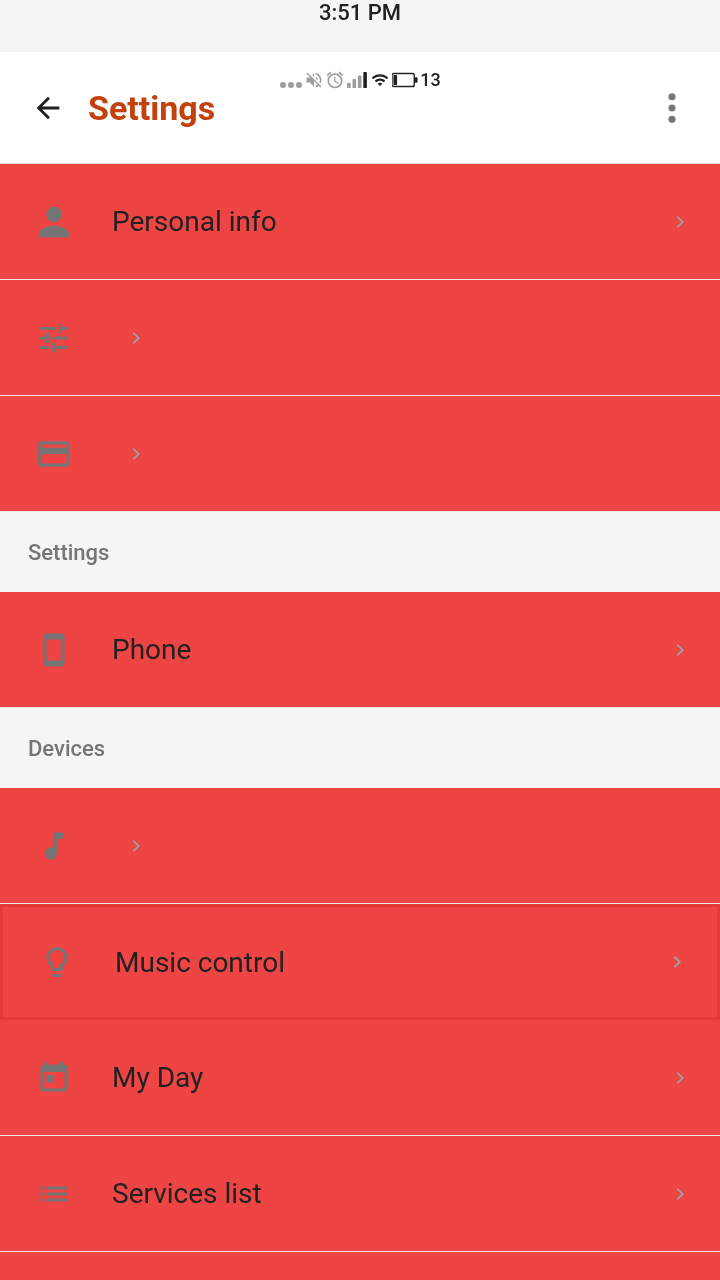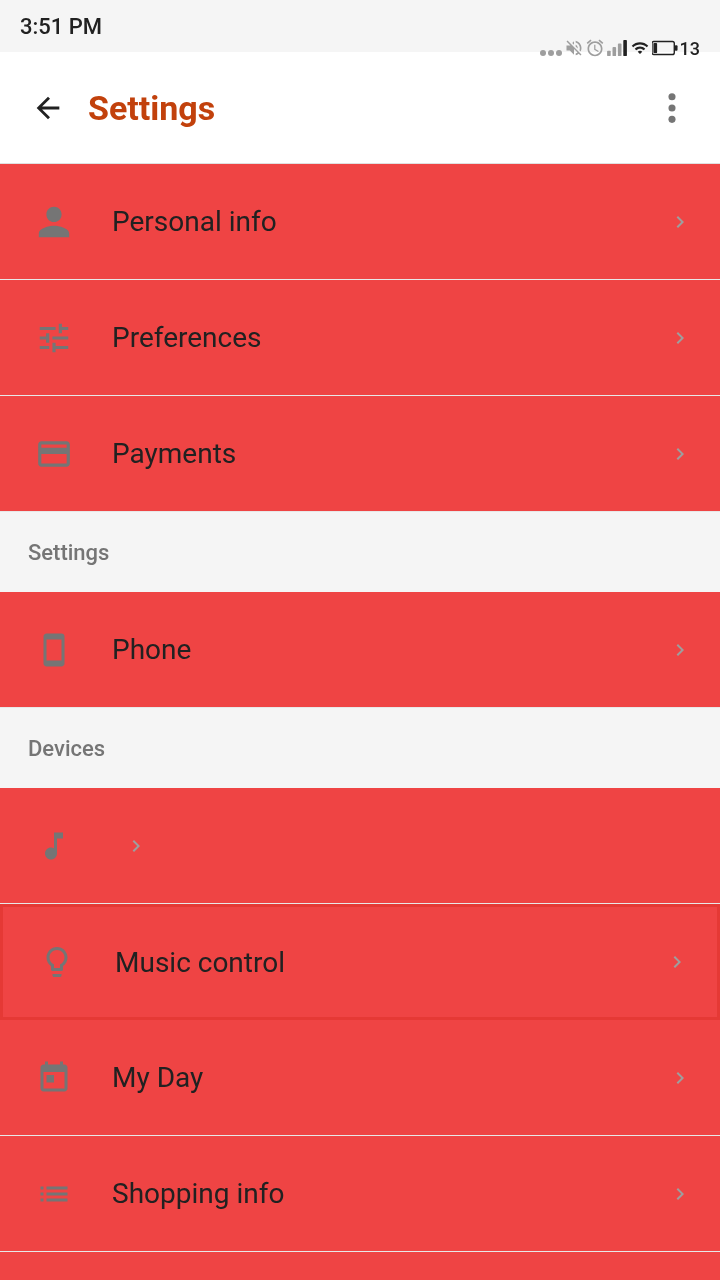--- a/index.html
+++ b/index.html
@@ -16,20 +16,21 @@
 
     
     .status-bar {
       width: 720px;
       height: 52px;
       background: #f5f5f5;
       display: flex;
       align-items: center;
       justify-content: space-between;
       padding: 0 20px;
+      flex-direction: column;
     }
     .status-time {
       font-size: 22px;
       font-weight: 500;
       color: #212121;
     }
     .status-icons {
       display: flex;
       align-items: center;
       gap: 1px;
@@ -199,35 +200,33 @@
     </svg>
   </span>
 </div>
 
 <div class="settings-item">
   <div class="item-icon">
     <svg width="38" height="38" viewBox="0 0 24 24" fill="#757575">
       <path d="M3 17v2h6v-2H3zM3 5v2h10V5H3zm10 16v-2h8v-2h-8v-2h-2v6h2zM7 9v2H3v2h4v2h2V9H7zm14 4v-2H11v2h10zm-6-4h2V7h4V5h-4V3h-2v6z"></path>
     </svg>
   </div>
-  <span class="item-label">Preferences</span>
   <span class="item-chevron">
     <svg width="24" height="24" viewBox="0 0 24 24" fill="#9e9e9e">
       <path d="M10 6L8.59 7.41 13.17 12l-4.58 4.59L10 18l6-6z"></path>
     </svg>
   </span>
 </div>
 
 <div class="settings-item">
   <div class="item-icon">
     <svg width="38" height="38" viewBox="0 0 24 24" fill="#757575">
       <path d="M20 4H4c-1.11 0-1.99.89-1.99 2L2 18c0 1.11.89 2 2 2h16c1.11 0 2-.89 2-2V6c0-1.11-.89-2-2-2zm0 14H4v-6h16v6zm0-10H4V6h16v2z"></path>
     </svg>
   </div>
-  <span class="item-label">Payments</span>
   <span class="item-chevron">
     <svg width="24" height="24" viewBox="0 0 24 24" fill="#9e9e9e">
       <path d="M10 6L8.59 7.41 13.17 12l-4.58 4.59L10 18l6-6z"></path>
     </svg>
   </span>
 </div>
 
 <div class="section-header">
   <span class="section-label">Settings</span>
 </div>
@@ -290,21 +289,21 @@
     </svg>
   </span>
 </div>
 
 <div class="settings-item">
   <div class="item-icon">
     <svg width="36" height="36" viewBox="0 0 24 24" fill="#757575">
       <path d="M3 13h2v-2H3v2zm0 4h2v-2H3v2zm0-8h2V7H3v2zm4 4h14v-2H7v2zm0 4h14v-2H7v2zM7 7v2h14V7H7z"></path>
     </svg>
   </div>
-  <span class="item-label">Shopping info</span>
+  <span class="item-label">Services list</span>
   <span class="item-chevron">
     <svg width="24" height="24" viewBox="0 0 24 24" fill="#9e9e9e">
       <path d="M10 6L8.59 7.41 13.17 12l-4.58 4.59L10 18l6-6z"></path>
     </svg>
   </span>
 </div>
 
 <div class="settings-item">
   
   

